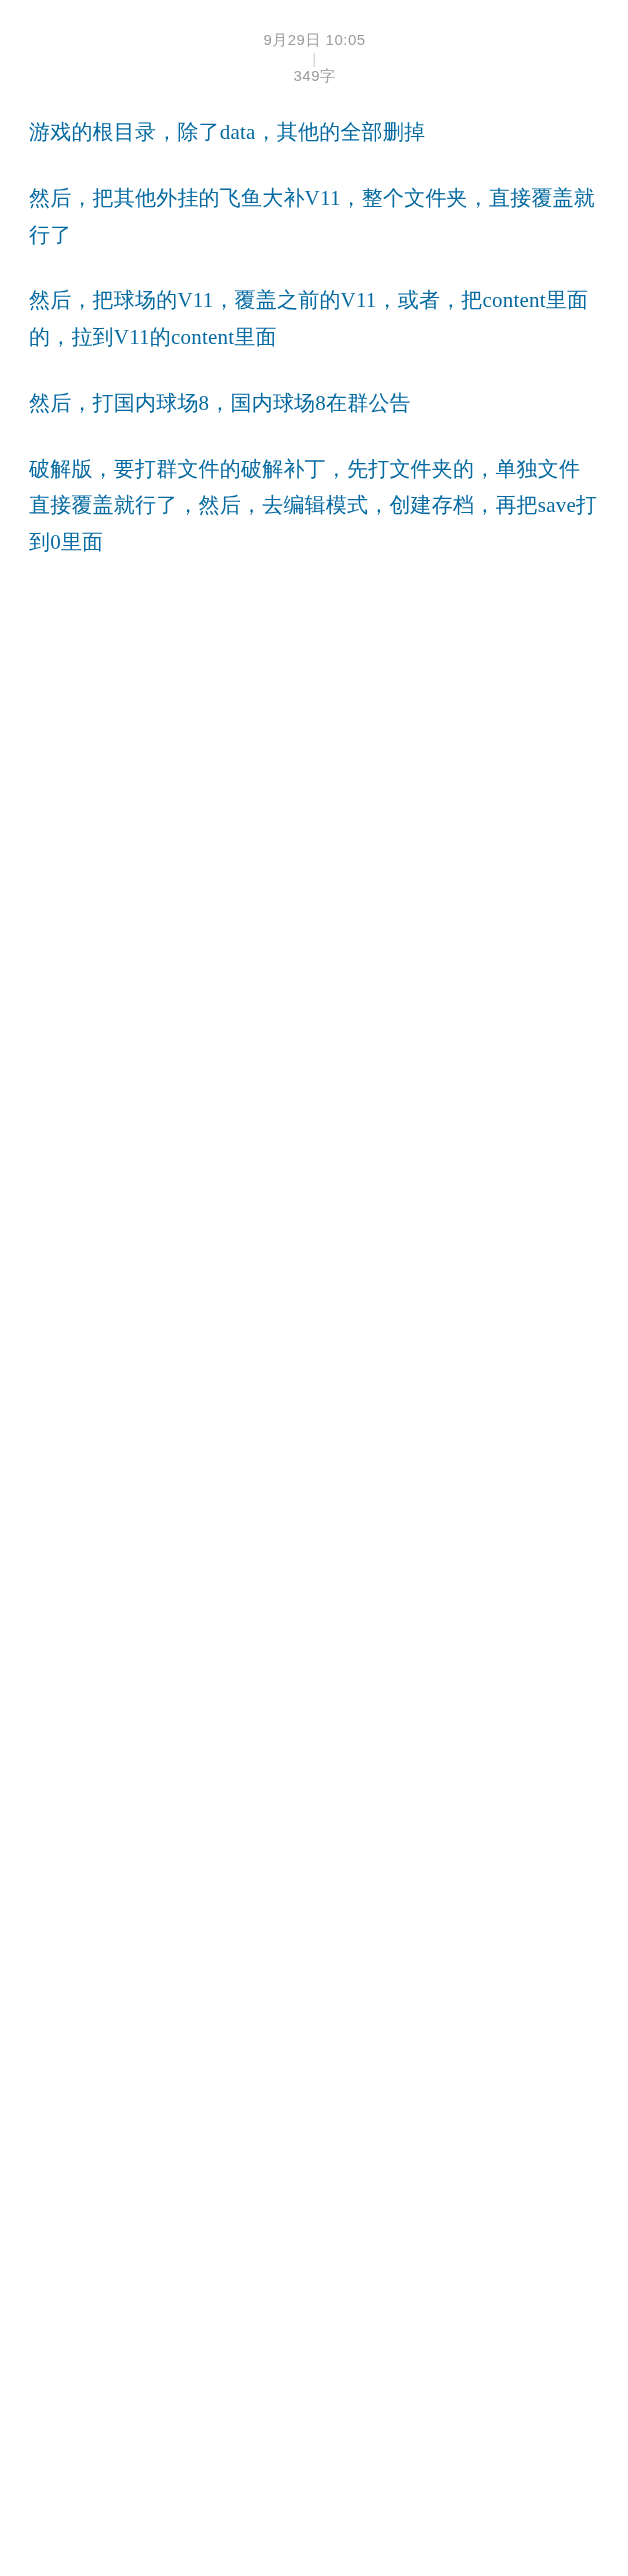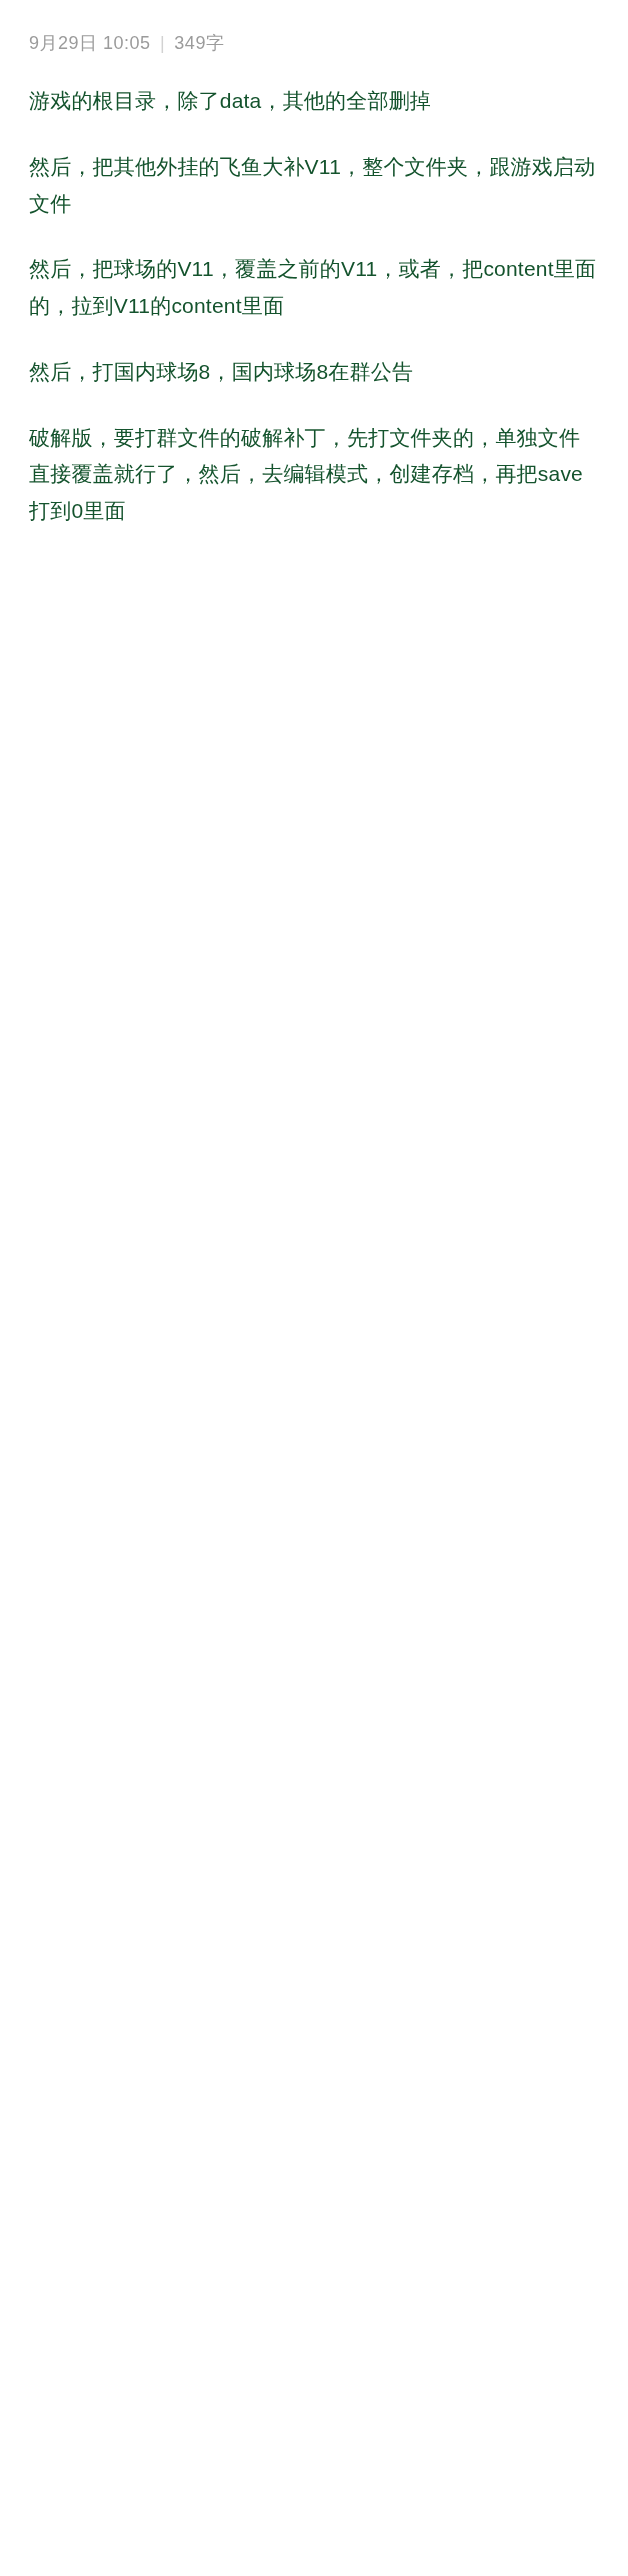--- a/index.html
+++ b/index.html
@@ -24,58 +24,60 @@
   }
   .title {
     font-size: 38px;
     line-height: 1.22;
     font-weight: 700;
     letter-spacing: 0.3px;
     color: #111111;
     margin: 0 0 18.5px 0;
   }
   .meta {
-    font-size: 18px;
+    font-size: 15px;
     color: #9b9b9b;
     letter-spacing: 0.5px;
     margin: 0 0 28px 0;
     display: flex;
     align-items: center;
+    flex-direction: column;
   }
   .meta .sep {
     display: inline-block;
     margin: 0 9.3px;
     color: #d2d2d2;
   }
   .body p {
     font-size: 21px;
     line-height: 1.75;
-    color: #14532d;
+    color: #0369a1;
     margin: 0 0 29px 0;
     letter-spacing: 0.2px;
     word-break: break-word;
+    font-family: Liberation Serif, serif;
   }
   .body p:last-child {
     margin-bottom: 0;
   }
 </style>
 </head>
 <body>
 
 <div class="page">
 
 
   <div class="meta">
     <span>9月29日 10:05</span>
     <span class="sep">|</span>
     <span>349字</span>
   </div>
 
   <div class="body">
     <p>游戏的根目录，除了data，其他的全部删掉</p>
-    <p>然后，把其他外挂的飞鱼大补V11，整个文件夹，跟游戏启动文件</p>
+    <p>然后，把其他外挂的飞鱼大补V11，整个文件夹，直接覆盖就行了</p>
     <p>然后，把球场的V11，覆盖之前的V11，或者，把content里面的，拉到V11的content里面</p>
     <p>然后，打国内球场8，国内球场8在群公告</p>
     <p>破解版，要打群文件的破解补丁，先打文件夹的，单独文件直接覆盖就行了，然后，去编辑模式，创建存档，再把save打到0里面</p>
   </div>
 
 </div>
 
 
 </body></html>

